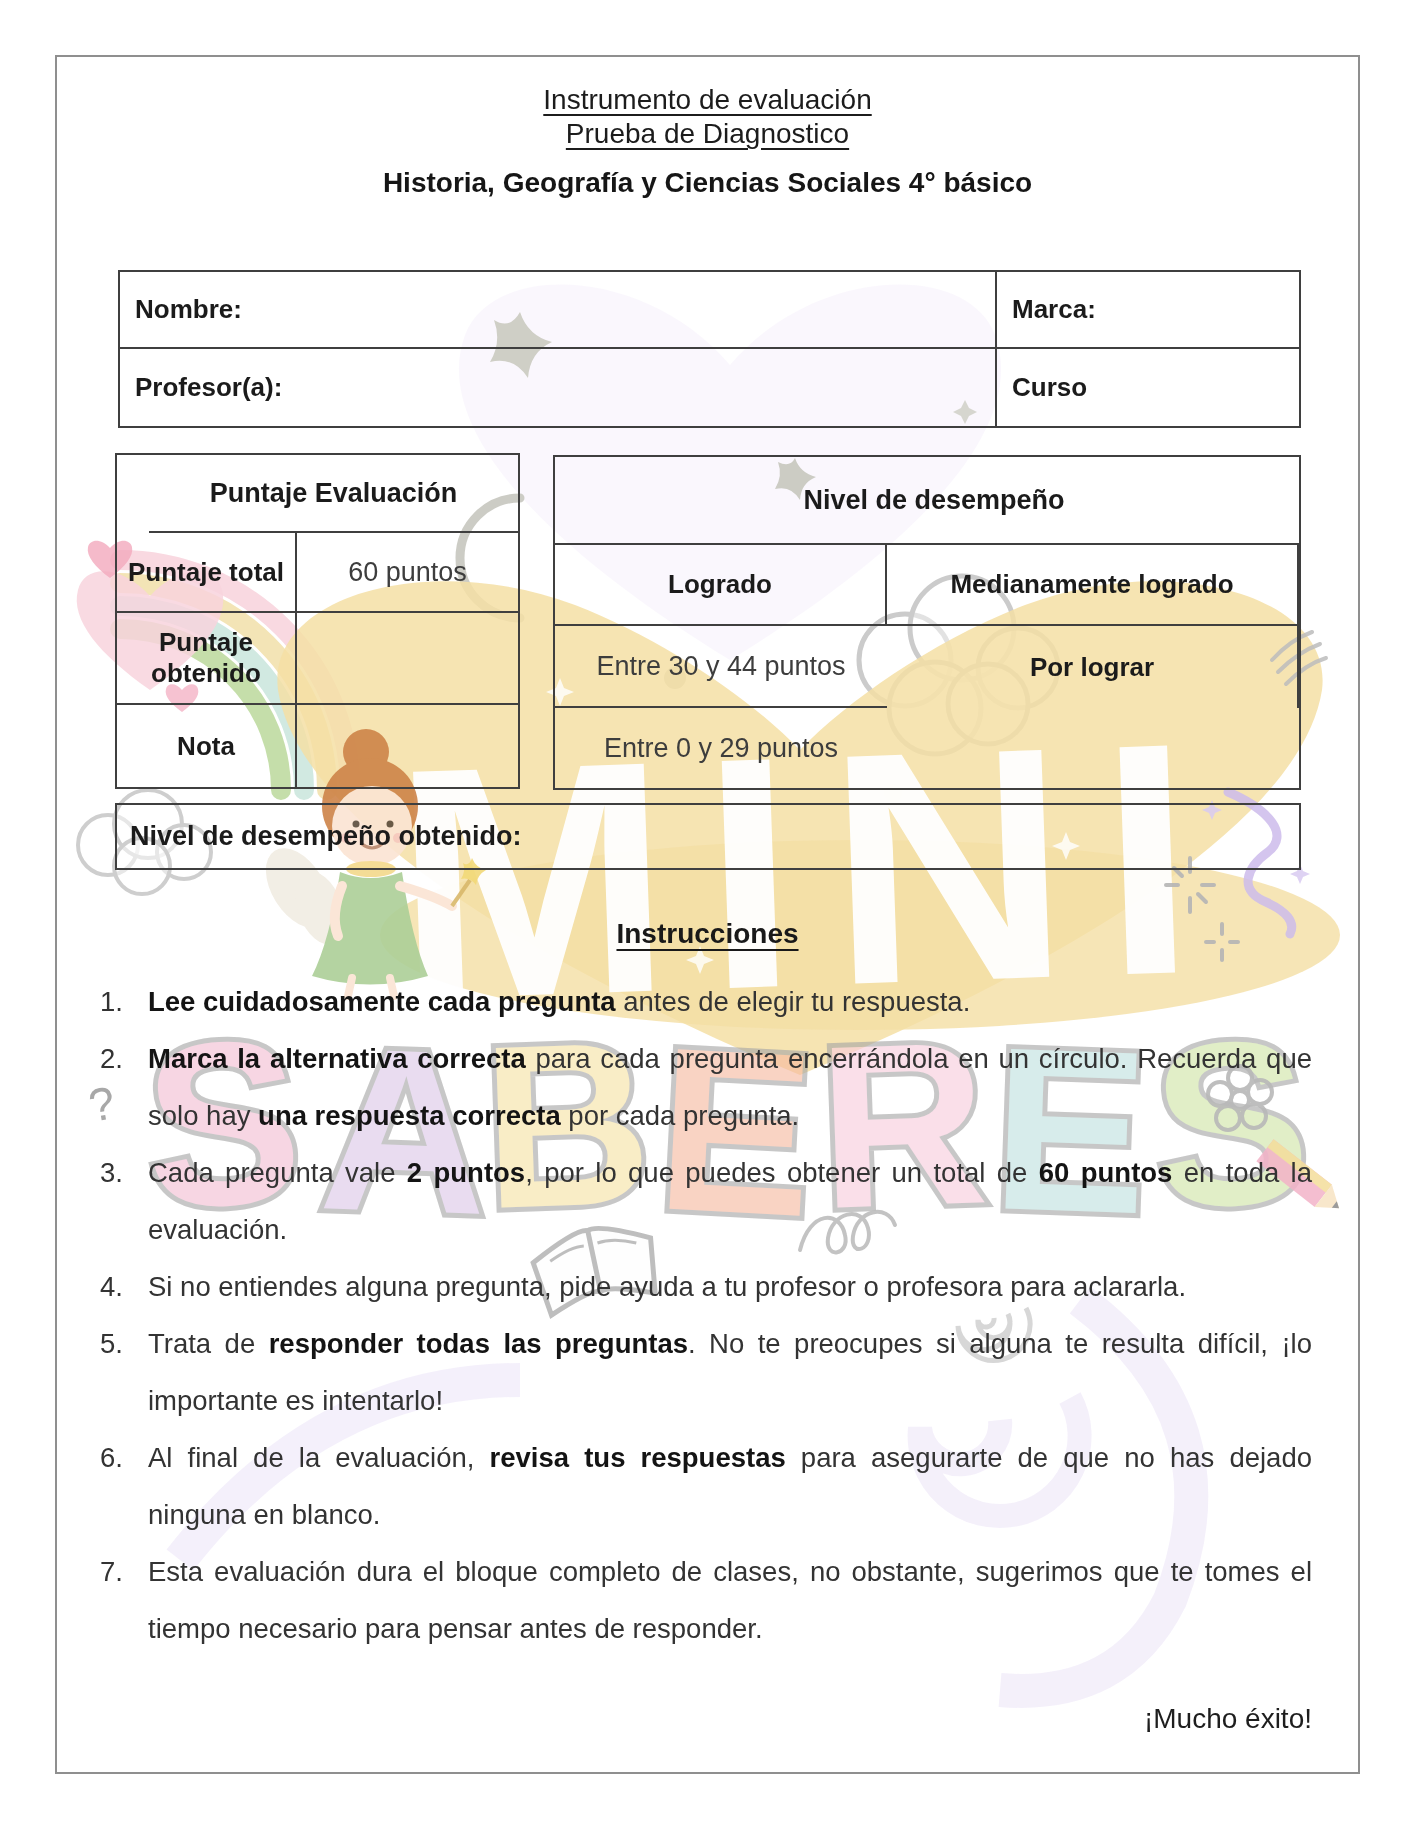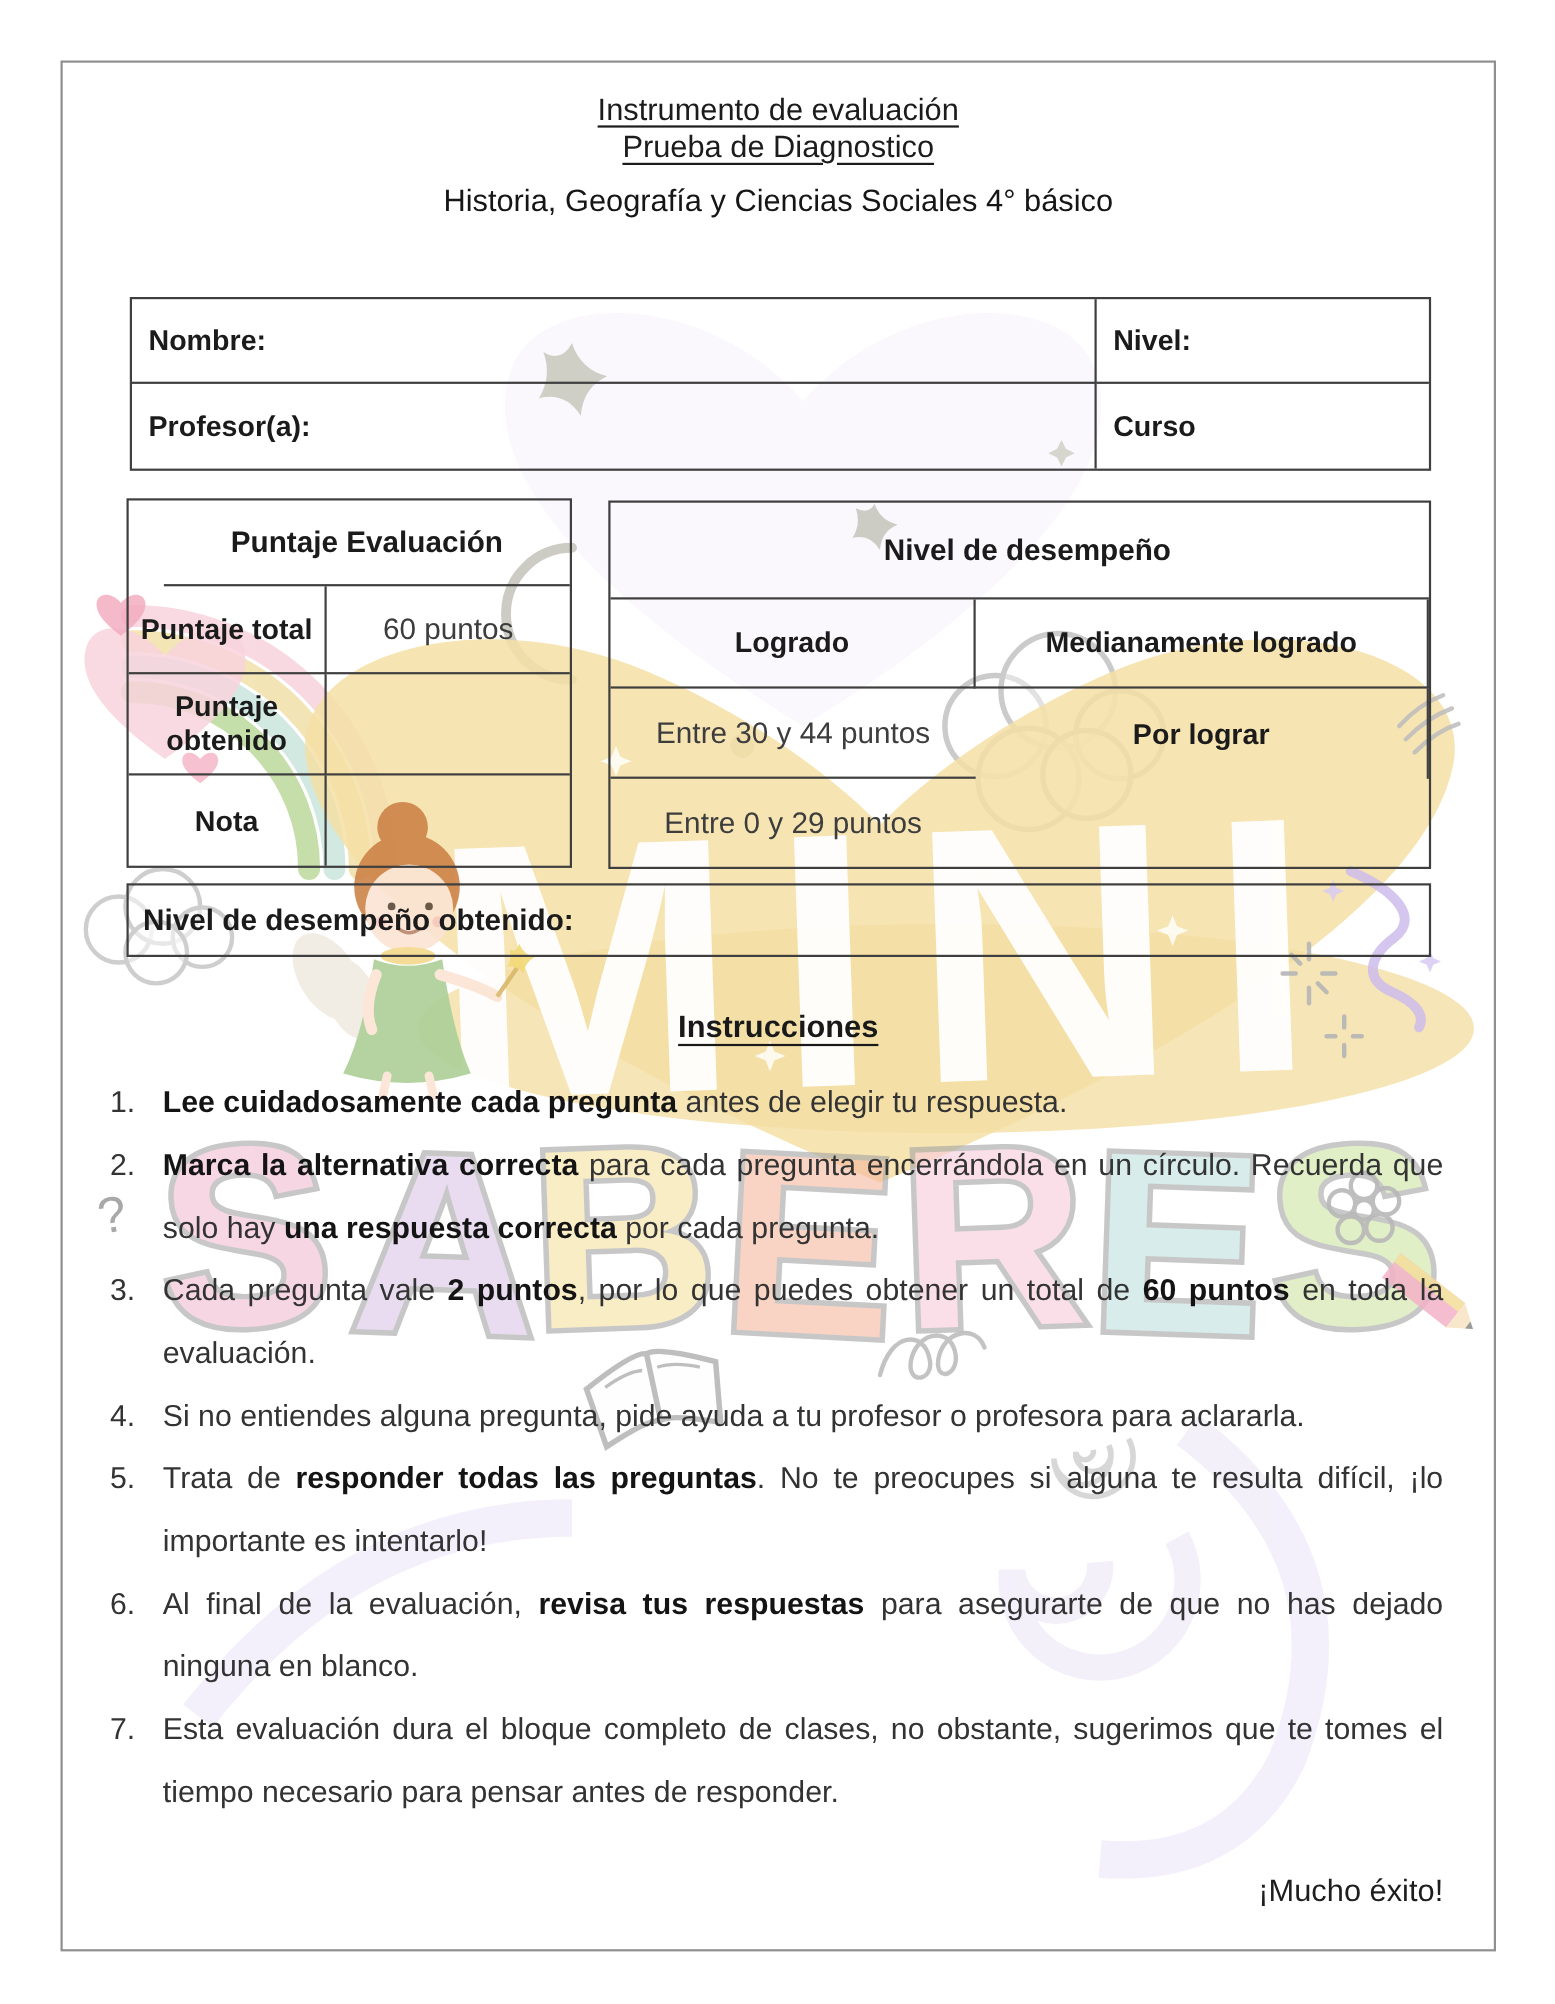--- a/index.html
+++ b/index.html
@@ -3,21 +3,21 @@
 <meta charset="utf-8">
 <style>
   html,body{margin:0;padding:0;background:#ffffff;}
   body{width:1414px;height:1822px;position:relative;font-family:"Liberation Sans",sans-serif;color:#222;}
   .frame{position:absolute;left:55px;top:55px;width:1301px;height:1715px;border:2px solid #8f8f8f;overflow:hidden;background:#fff;}
   .wm{position:absolute;left:-57px;top:-57px;width:1414px;height:1822px;pointer-events:none;}
   .content{position:absolute;left:0;top:0;width:100%;height:100%;z-index:2;}
 
   .title-block{position:absolute;top:26px;left:0;width:100%;text-align:center;font-size:28px;color:#1c1c1c;line-height:34px;}
   .title-block .u{text-decoration:underline;text-decoration-thickness:2px;text-underline-offset:5px;}
-  .subject{position:absolute;top:110px;left:0;width:100%;text-align:center;font-size:28px;font-weight:400;color:#161616;}
+  .subject{position:absolute;top:110px;left:0;width:100%;text-align:center;font-size:28px;font-weight:700;color:#161616;}
 
   .tbl{position:absolute;border:2px solid #3f3f3f;box-sizing:border-box;background:transparent;}
   .cell{box-sizing:border-box;display:flex;align-items:center;font-size:26px;}
   .cell.lbl{font-weight:700;color:#1b1b1b;}
   .cell.val{justify-content:center;font-weight:400;color:#3d3d3d;font-size:27px;text-align:center;}
   .cell.ctr{justify-content:center;text-align:center;}
   .bd-r{border-right:2px solid #3f3f3f;}
   .bd-b{border-bottom:2px solid #3f3f3f;text-align:center;}
 
   .info-table{left:61px;top:213px;width:1183px;display:grid;grid-template-columns:877px 1fr;grid-template-rows:77px 77px;}
@@ -201,21 +201,21 @@
 
     <div class="title-block">
       <div class="u">Instrumento de evaluación</div>
       <div class="u">Prueba de Diagnostico</div>
     </div>
 
     <div class="subject">Historia, Geografía y Ciencias Sociales 4° básico</div>
 
     <div class="tbl info-table">
       <div class="cell lbl bd-r bd-b">Nombre:</div>
-      <div class="cell lbl bd-b">Nivel:</div>
+      <div class="cell lbl bd-b">Marca:</div>
       <div class="cell lbl bd-r">Profesor(a):</div>
       <div class="cell lbl">Curso</div>
     </div>
 
     <div class="tbl score-table">
       <div class="cell hdr bd-b">Puntaje Evaluación</div>
       <div class="cell lbl ctr bd-r bd-b">Puntaje total</div>
       <div class="cell val bd-b">60 puntos</div>
       <div class="cell lbl ctr bd-r bd-b" style="text-align:center;">Puntaje obtenido</div>
       <div class="cell val bd-b"></div>

